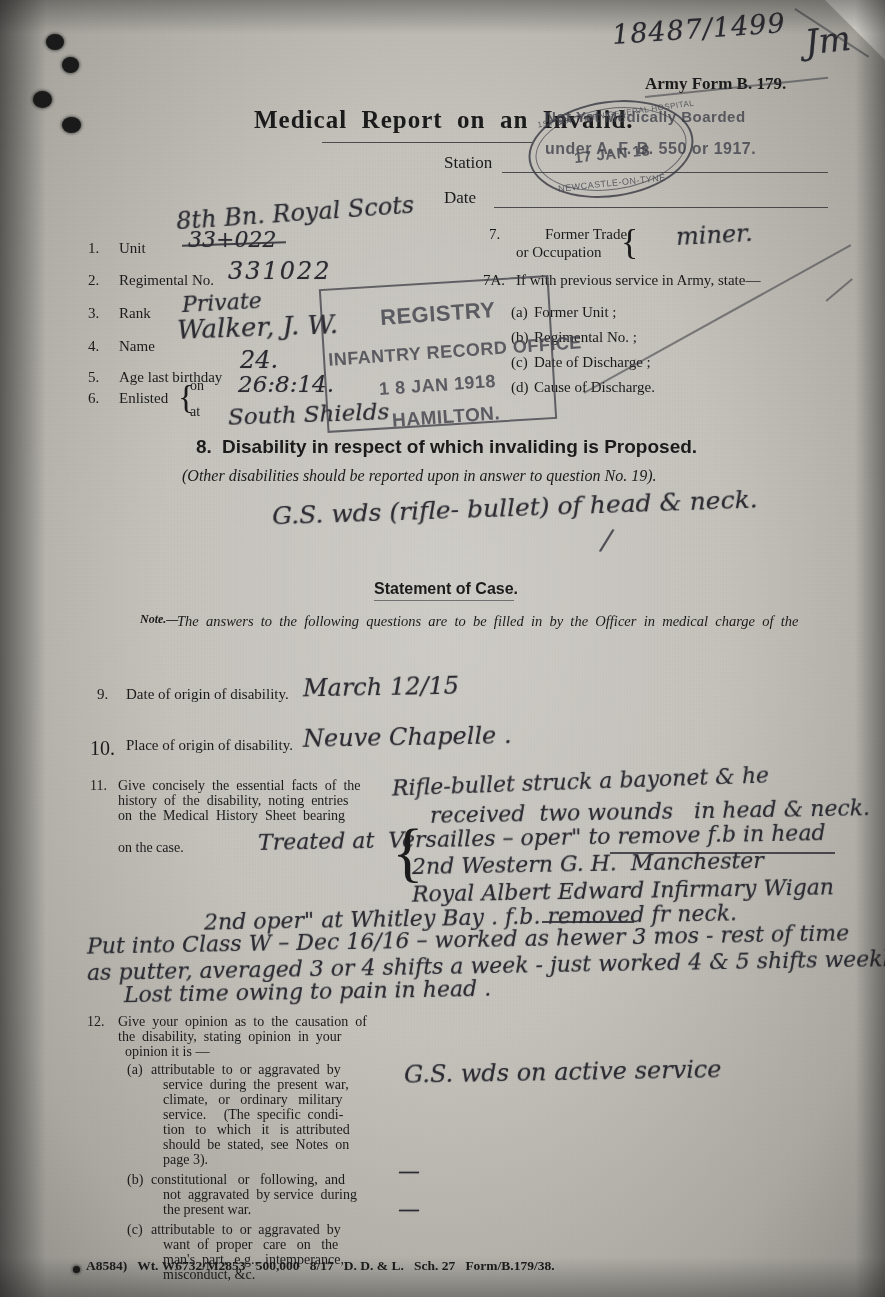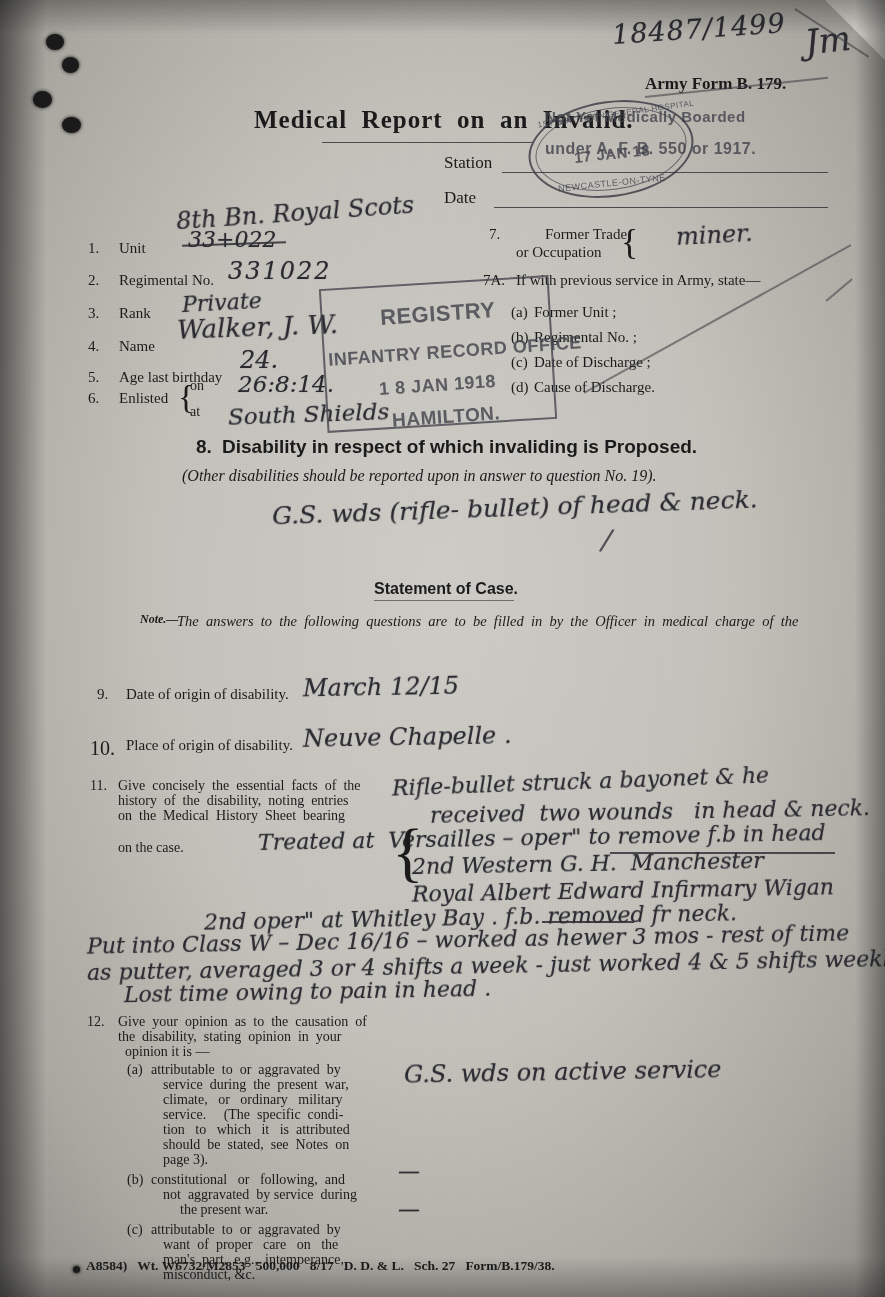--- a/index.html
+++ b/index.html
@@ -293,21 +293,21 @@
   <div class="t ser" style="left:163px;top:1092px;font-size:14px;">climate,   or   ordinary   military</div>
   <div class="t ser" style="left:163px;top:1107px;font-size:14px;">service.     (The  specific  condi-</div>
   <div class="t ser" style="left:163px;top:1122px;font-size:14px;">tion   to   which   it   is  attributed</div>
   <div class="t ser" style="left:163px;top:1137px;font-size:14px;">should  be  stated,  see  Notes  on</div>
   <div class="t ser" style="left:163px;top:1152px;font-size:14px;">page 3).</div>
   <div class="ink blur" style="left:404px;top:1059px;font-size:24px;transform:rotate(-1deg);">G.S. wds on active service</div>
 
   <div class="t ser" style="left:127px;top:1172px;font-size:14px;">(b)</div>
   <div class="t ser" style="left:151px;top:1172px;font-size:14px;">constitutional   or   following,  and</div>
   <div class="t ser" style="left:163px;top:1187px;font-size:14px;">not  aggravated  by service  during</div>
-  <div class="t ser" style="left:163px;top:1202px;font-size:14px;margin-left:17px;">the present war.</div>
+  <div class="t ser" style="left:163px;top:1202px;font-size:14px;">the present war.</div>
   <div class="ink blur" style="left:398px;top:1160px;font-size:22px;">—</div>
 
   <div class="t ser" style="left:127px;top:1222px;font-size:14px;">(c)</div>
   <div class="t ser" style="left:151px;top:1222px;font-size:14px;">attributable  to  or  aggravated  by</div>
   <div class="t ser" style="left:163px;top:1237px;font-size:14px;">want  of  proper   care   on   the</div>
   <div class="t ser" style="left:163px;top:1252px;font-size:14px;">man's  part,  e.g.,  intemperance,</div>
   <div class="t ser" style="left:163px;top:1267px;font-size:14px;">misconduct, &amp;c.</div>
   <div class="ink blur" style="left:398px;top:1198px;font-size:22px;">—</div>
 
   <div class="t ser" style="left:86px;top:1258px;font-size:13.5px;font-weight:bold;">A8584)   Wt. W6732/M2853   500,000   8/17   D. D. &amp; L.   Sch. 27   Form/B.179/38.</div>

